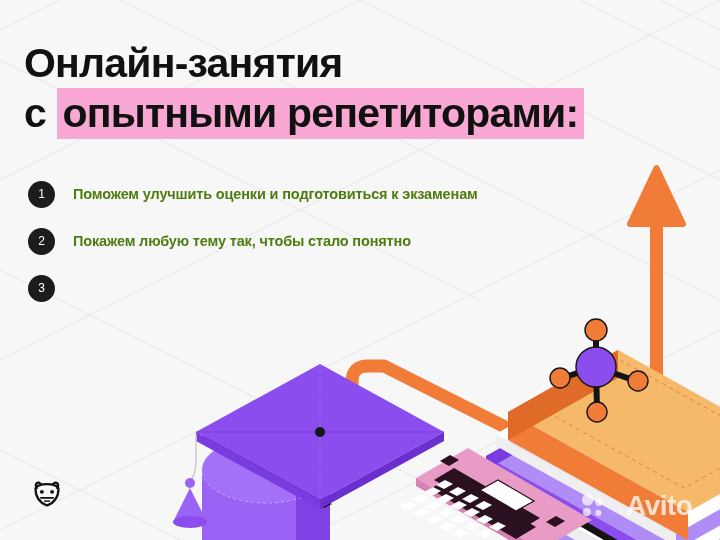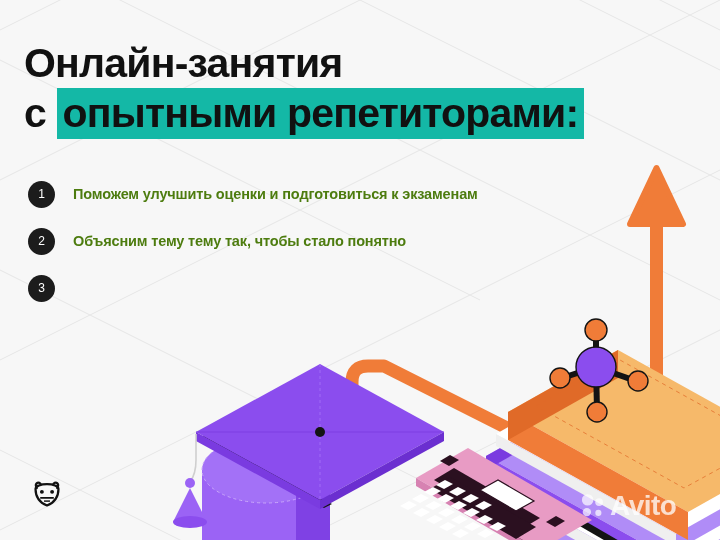--- a/index.html
+++ b/index.html
@@ -62,21 +62,21 @@
     line-height: 50px;
     font-weight: 700;
     letter-spacing: -0.8px;
     color: #111111;
     white-space: nowrap;
   }
   .heading .ln {
     display: block;
   }
   .hl {
-    background: #14b8a6;
+    background: #f9a8d4;
     padding: 2px 6px 3px 6px;
     box-decoration-break: clone;
     -webkit-box-decoration-break: clone;
   }
 
   
   #bullet-list {
     position: absolute;
     left: 28px;
     top: 180px;
@@ -121,21 +121,21 @@
   }
 
   
   #avito-watermark {
     position: absolute;
     left: 580px;
     top: 489px;
     height: 34px;
     display: flex;
     align-items: center;
-    gap: 4px;
+    gap: 20px;
     opacity: 0.82;
   }
   #avito-watermark .wm-text {
     font-size: 28px;
     font-weight: 700;
     color: rgba(255,255,255,0.92);
     letter-spacing: -0.5px;
     line-height: 1;
   }
 </style>
@@ -297,21 +297,21 @@
 
     <div id="bullet-list">
 
       <div class="bullet-row">
         <span class="bullet-badge">1</span>
         <span class="bullet-text">Поможем улучшить оценки и подготовиться к экзаменам</span>
       </div>
 
       <div class="bullet-row">
         <span class="bullet-badge">2</span>
-        <span class="bullet-text">Объясним тему тему так, чтобы стало понятно</span>
+        <span class="bullet-text">Покажем любую тему так, чтобы стало понятно</span>
       </div>
 
       <div class="bullet-row">
         <span class="bullet-badge">3</span>
       </div>
 
     </div>
 
     <svg id="bear-logo" viewBox="0 0 40 40" width="34" height="34" aria-hidden="true">
       <g fill="none" stroke="#111111" stroke-width="2.6" stroke-linecap="round" stroke-linejoin="round">

